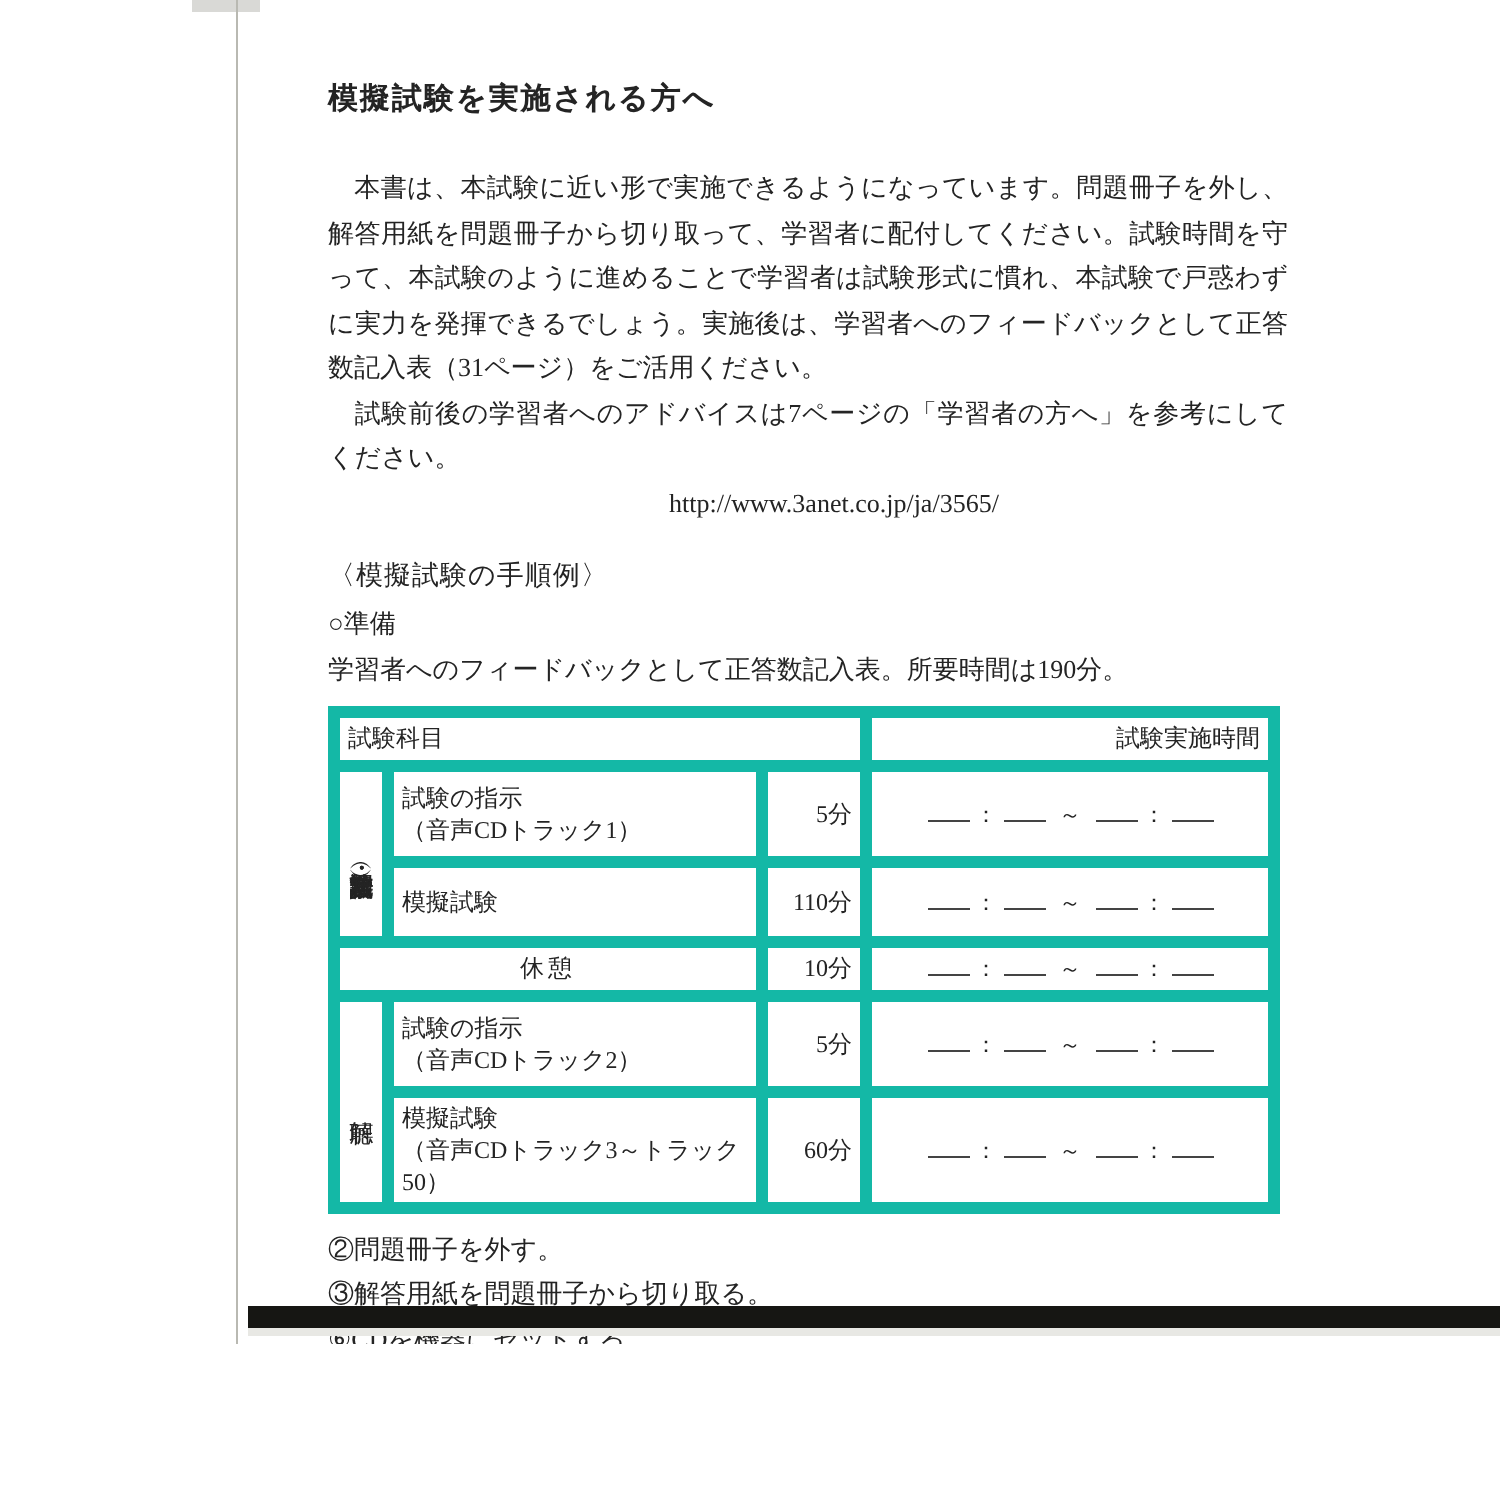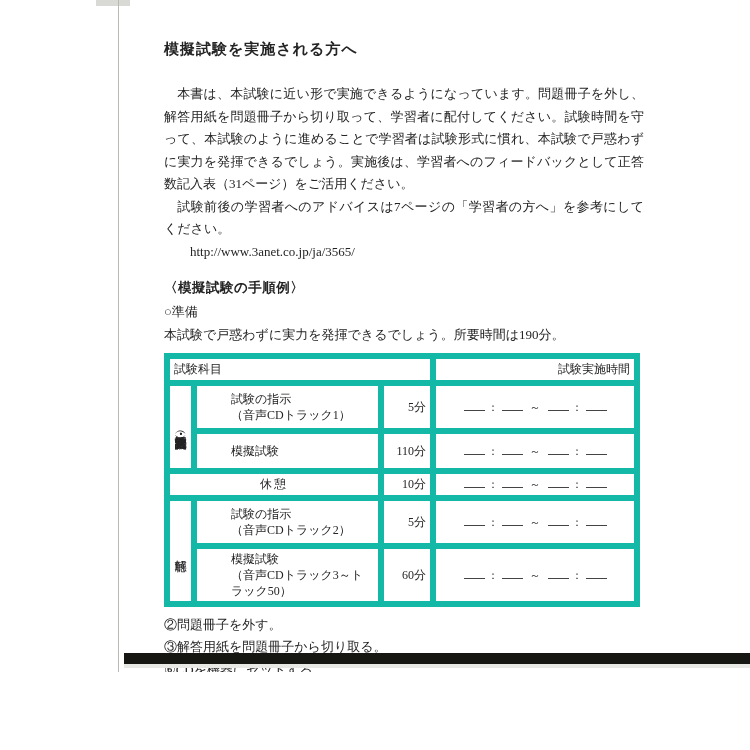--- a/index.html
+++ b/index.html
@@ -12,37 +12,37 @@
   .binding-line { position:absolute; left:118px; top:0; width:1px; height:750px; background:#b9b9b2; }
   .corner-smudge { position:absolute; left:96px; top:0; width:34px; height:6px; background:#c9c9c4; opacity:.7; }
   .edge-bottom { position:absolute; left:124px; right:0; bottom:8px; height:11px; background:#161613; }
   .edge-bottom-fade { position:absolute; left:124px; right:0; bottom:4px; height:4px; background:#e8e8e4; }
 
   .content { position:absolute; left:164px; top:40px; width:480px; }
 
   .page-title { font-family:"Liberation Sans", sans-serif; font-weight:bold; font-size:15px; letter-spacing:1px; margin-bottom:24px; }
 
   .para { font-size:13px; line-height:22.5px; text-align:justify; }
-  .url-line { font-size:13px; line-height:22.5px; padding-left:26px; }
+  .url-line { font-size:13px; line-height:22.5px; padding-left:26px;text-align:center; }
 
-  .section-heading { font-family:"Liberation Sans", sans-serif; font-weight:bold; font-size:13.5px; margin-top:13px; line-height:24px; letter-spacing:0.5px; }
+  .section-heading { font-family:"Liberation Sans", sans-serif; font-weight:normal; font-size:13.5px; margin-top:13px; line-height:24px; letter-spacing:0.5px; }
   .prep-line, .step-line { font-size:13px; line-height:23px; }
 
   table.schedule { border-collapse:collapse; margin-top:7px; width:470px; table-layout:fixed; }
   table.schedule td { border:6px solid #14b8a6; font-size:12px; vertical-align:middle; padding:2px 4px; }
   .col-group { width:27px; }
   .col-subject { width:187px; }
   .col-min { width:52px; }
   .col-time { width:204px; }
 
   td.hdr-subject { text-align:left; padding-left:5px; height:25px; }
   td.hdr-time { text-align:right; height:25px; }
   td.vert { writing-mode:vertical-rl; text-align:center; font-size:9.5px; line-height:12.5px; padding:2px 1px; letter-spacing:0; }
   td.subject-cell { padding-left:6px; }
-  td.subject-cell .sub-line { line-height:16px;margin-left:30px; }
+  td.subject-cell .sub-line { line-height:16px; }
   td.min-cell { text-align:right; }
   td.break-cell { text-align:center; letter-spacing:2px; }
   td.time-cell { text-align:center; white-space:nowrap; }
 
   .r1 { height:48px; } .r2 { height:40px; } .rb { height:25px; } .r4 { height:48px; } .r5 { height:49px; }
 
   .blank { display:inline-block; width:21px; height:11px; border-bottom:1px solid #444; }
   .colon { display:inline-block; margin:0 3px; font-size:11px; }
   .tilde { display:inline-block; margin:0 7px; font-size:11px; }
 
@@ -62,21 +62,21 @@
   <div class="content">
 
     <h1 class="page-title">模擬試験を実施される方へ</h1>
 
     <p class="para">　本書は、本試験に近い形で実施できるようになっています。問題冊子を外し、解答用紙を問題冊子から切り取って、学習者に配付してください。試験時間を守って、本試験のように進めることで学習者は試験形式に慣れ、本試験で戸惑わずに実力を発揮できるでしょう。実施後は、学習者へのフィードバックとして正答数記入表（31ページ）をご活用ください。</p>
     <p class="para">　試験前後の学習者へのアドバイスは7ページの「学習者の方へ」を参考にしてください。</p>
     <p class="url-line">http://www.3anet.co.jp/ja/3565/</p>
 
     <h2 class="section-heading">〈模擬試験の手順例〉</h2>
     <div class="prep-line">○準備</div>
-    <div class="step-line">本試験で戸惑わずに実力を発揮できるでしょう。所要時間は190分。</div>
+    <div class="step-line">学習者へのフィードバックとして正答数記入表。所要時間は190分。</div>
 
     <table class="schedule">
       <colgroup>
         <col class="col-group">
           <col class="col-subject">
           <col class="col-min">
           <col class="col-time">
       </colgroup>
       <tbody>
           <tr>

